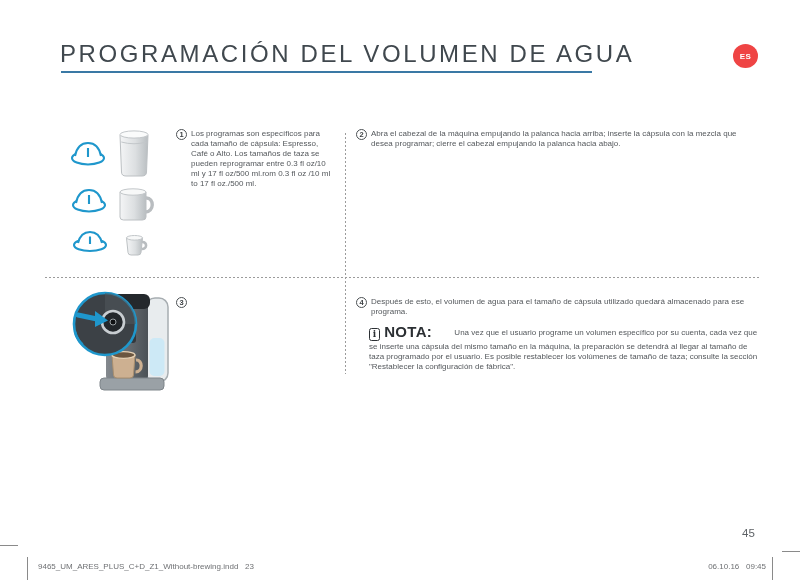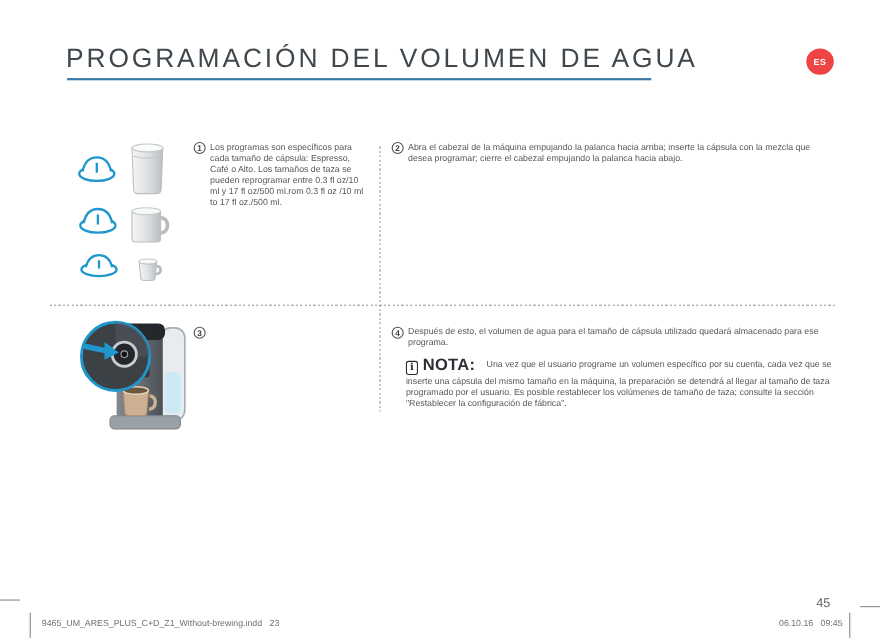--- a/index.html
+++ b/index.html
@@ -42,26 +42,26 @@
   .step2 { left:356px; top:129px; width:400px; }
   .step3 { left:176px; top:297px; width:150px; }
   .step4 { left:356px; top:297px; width:404px; }
   
   .note { position:absolute; left:369px; top:322px; width:390px; font-size:8px; line-height:1.3; color:#54585c; }
   .note-icon {
     display:inline-block; width:11px; height:13px; border:1.3px solid #2b2f33; border-radius:2.5px;
     font-family:"DejaVu Serif", serif; font-weight:bold; font-size:9px; line-height:11px;
     text-align:center; color:#2b2f33; vertical-align:-2px; margin-right:2px;
   }
-  .note-label { font-size:15px; font-weight:bold; color:#2b2f33; letter-spacing:.3px; vertical-align:-2px; margin-right:8px; }
+  .note-label { font-size:15px; font-weight:bold; color:#2b2f33; letter-spacing:.3px; vertical-align:-2px; margin-right:20px; }
   
   .cups-illustration { position:absolute; left:58px; top:122px; }
   .machine-illustration { position:absolute; left:60px; top:286px; }
   
-  .page-number { position:absolute; left:742px; top:527px; font-size:11.5px; color:#5e6266;margin-top:16px; }
+  .page-number { position:absolute; left:742px; top:527px; font-size:11.5px; color:#5e6266; }
   .crop { position:absolute; background:#8a8a8a; }
   .crop-h-left  { left:0;     top:545px; width:18px; height:1px; }
   .crop-v-left  { left:27px;  top:557px; width:1px;  height:23px; }
   .crop-h-right { left:782px; top:551px; width:18px; height:1px; }
   .crop-v-right { left:772px; top:557px; width:1px;  height:23px; }
   .footer-file { position:absolute; left:38px; top:562px; font-size:8px; color:#6e7073; white-space:pre; }
   .footer-date { position:absolute; right:34px; top:562px; font-size:8px; color:#6e7073; white-space:pre;margin-left:44px; }
 </style>
 </head>
 <body>

